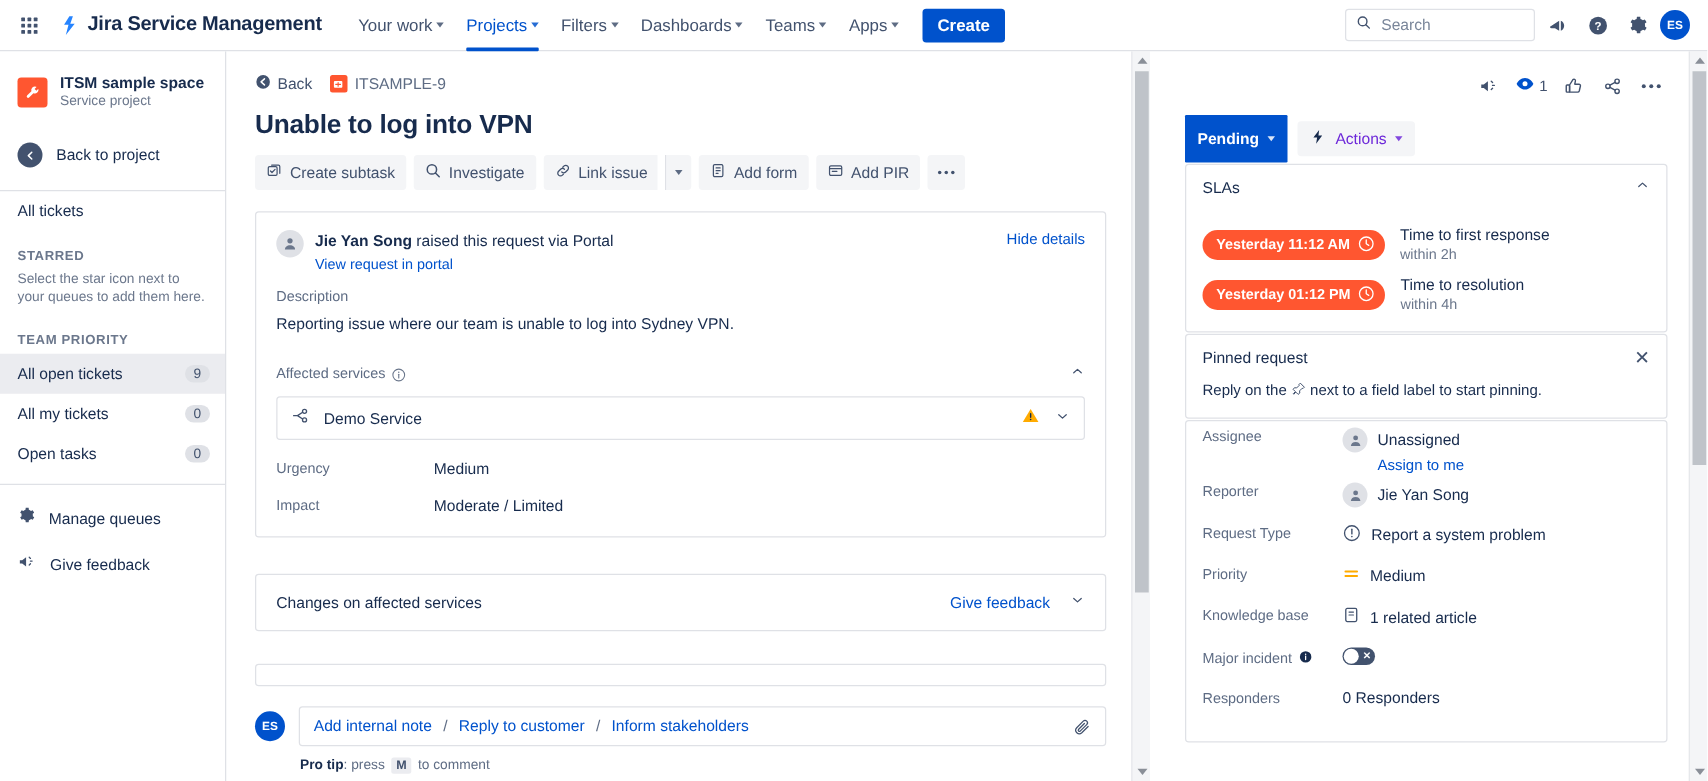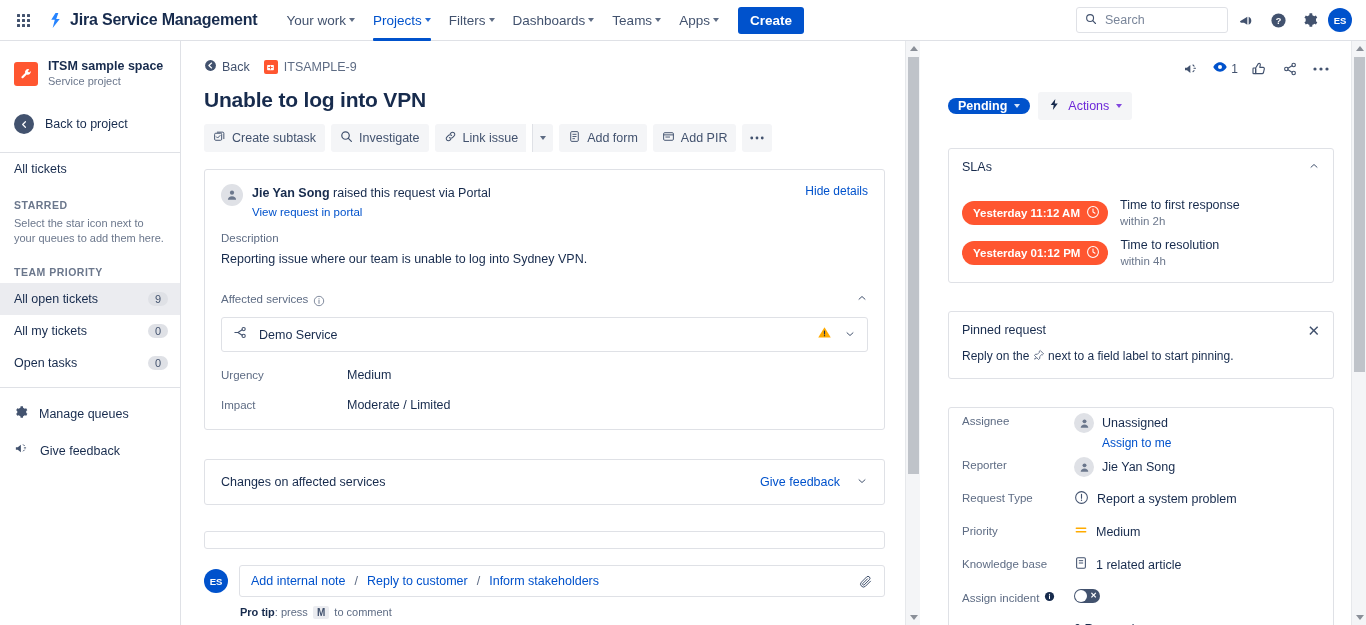--- a/index.html
+++ b/index.html
@@ -145,29 +145,29 @@
     position: absolute; top: 41px; left: 935px; width: 417px; height: 584px;
     background: #fff; overflow: hidden; padding: 14px 18px 0 13px;
   }
   .rp-icons { display: flex; align-items: center; justify-content: flex-end; gap: 5px; height: 28px; }
   .rp-icon { width: 26px; height: 26px; display: flex; align-items: center; justify-content: center; border-radius: 3px; cursor: pointer; color: #42526E; }
   .watch-group { display: flex; align-items: center; gap: 3px; cursor: pointer; padding: 0 3px; }
   .watch-count { font-size: 12px; color: #42526E; }
   .status-row { display: flex; align-items: center; gap: 8px; margin-top: 9px; }
   .status-btn {
     display: inline-flex; align-items: center; gap: 7px; background: #0052CC; color: #fff;
-    border: none; border-radius: 12px; height: 16px; padding: 0 10px;
+    border: none; border-radius: 1px; height: 38px; padding: 0 10px;
     font-size: 12.5px; font-weight: 600; font-family: inherit; cursor: pointer;
   }
   .actions-btn {
     display: inline-flex; align-items: center; gap: 7px; background: #F4F5F7; color: #6d28d9;
     border: none; border-radius: 3px; height: 28px; padding: 0 10px;
     font-size: 12.5px; font-family: inherit; cursor: pointer;
   }
-  .panel { border: 1px solid #DFE1E6; border-radius: 3px; margin-top: 28px; background: #fff; }
+  .panel { border: 1px solid #DFE1E6; border-radius: 3px; margin-top: 1px; background: #fff; }
   .panel-head { display: flex; align-items: center; height: 36px; padding: 0 13px; }
   .panel-title { font-size: 12.5px; color: #172B4D; }
   .panel-head .collapse-chev { margin-left: auto; }
   .sla-body { padding: 4px 13px 13px; }
   .sla-row { display: flex; align-items: center; gap: 12px; margin-top: 8px; }
   .sla-badge {
     display: inline-flex; align-items: center; gap: 6px; background: #FF5630; color: #fff;
     border-radius: 14px; height: 24px; padding: 0 8px 0 11px; font-size: 11.5px; font-weight: 700; white-space: nowrap;
   }
   .sla-name { font-size: 12.5px; color: #172B4D; line-height: 16px; }
@@ -716,21 +716,21 @@
                   <rect x="4.5" y="3" width="15" height="18" rx="2" fill="none" stroke="#42526E" stroke-width="1.8"></rect>
                   <path d="M9 8h6M9 12h6" stroke="#42526E" stroke-width="1.7" stroke-linecap="round"></path>
                 </svg>
             </span>
             <span>1 related article</span>
           </div>
         </div>
 
         <div class="drow">
           <span class="dkey">
-            <span>Assign incident</span>
+            <span>Major incident</span>
             <span>
               <svg width="11" height="11" viewBox="0 0 24 24">
                   <circle cx="12" cy="12" r="10" fill="#172B4D"></circle>
                   <path d="M12 10.6v6" stroke="#fff" stroke-width="2.2" stroke-linecap="round"></path>
                   <circle cx="12" cy="7.3" r="1.3" fill="#fff"></circle>
                 </svg>
             </span>
           </span>
           <div class="dval">
             <span class="toggle">

